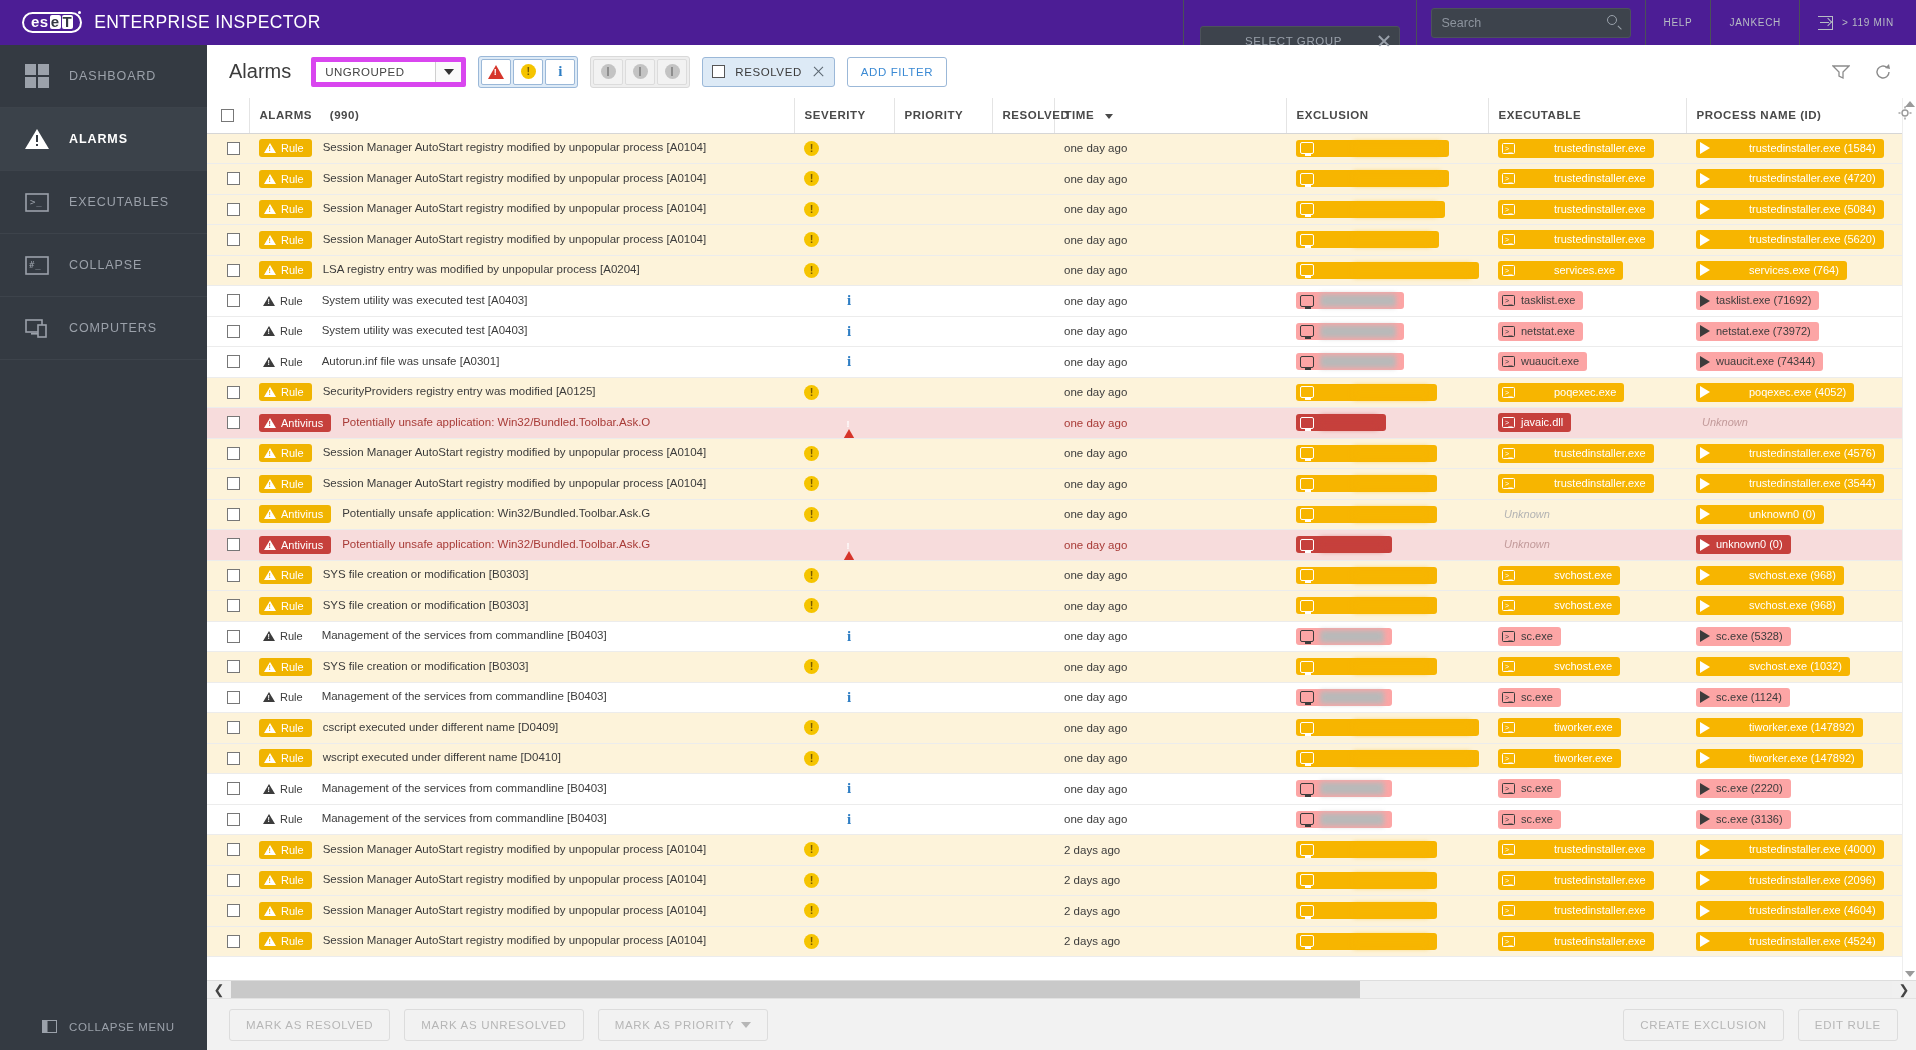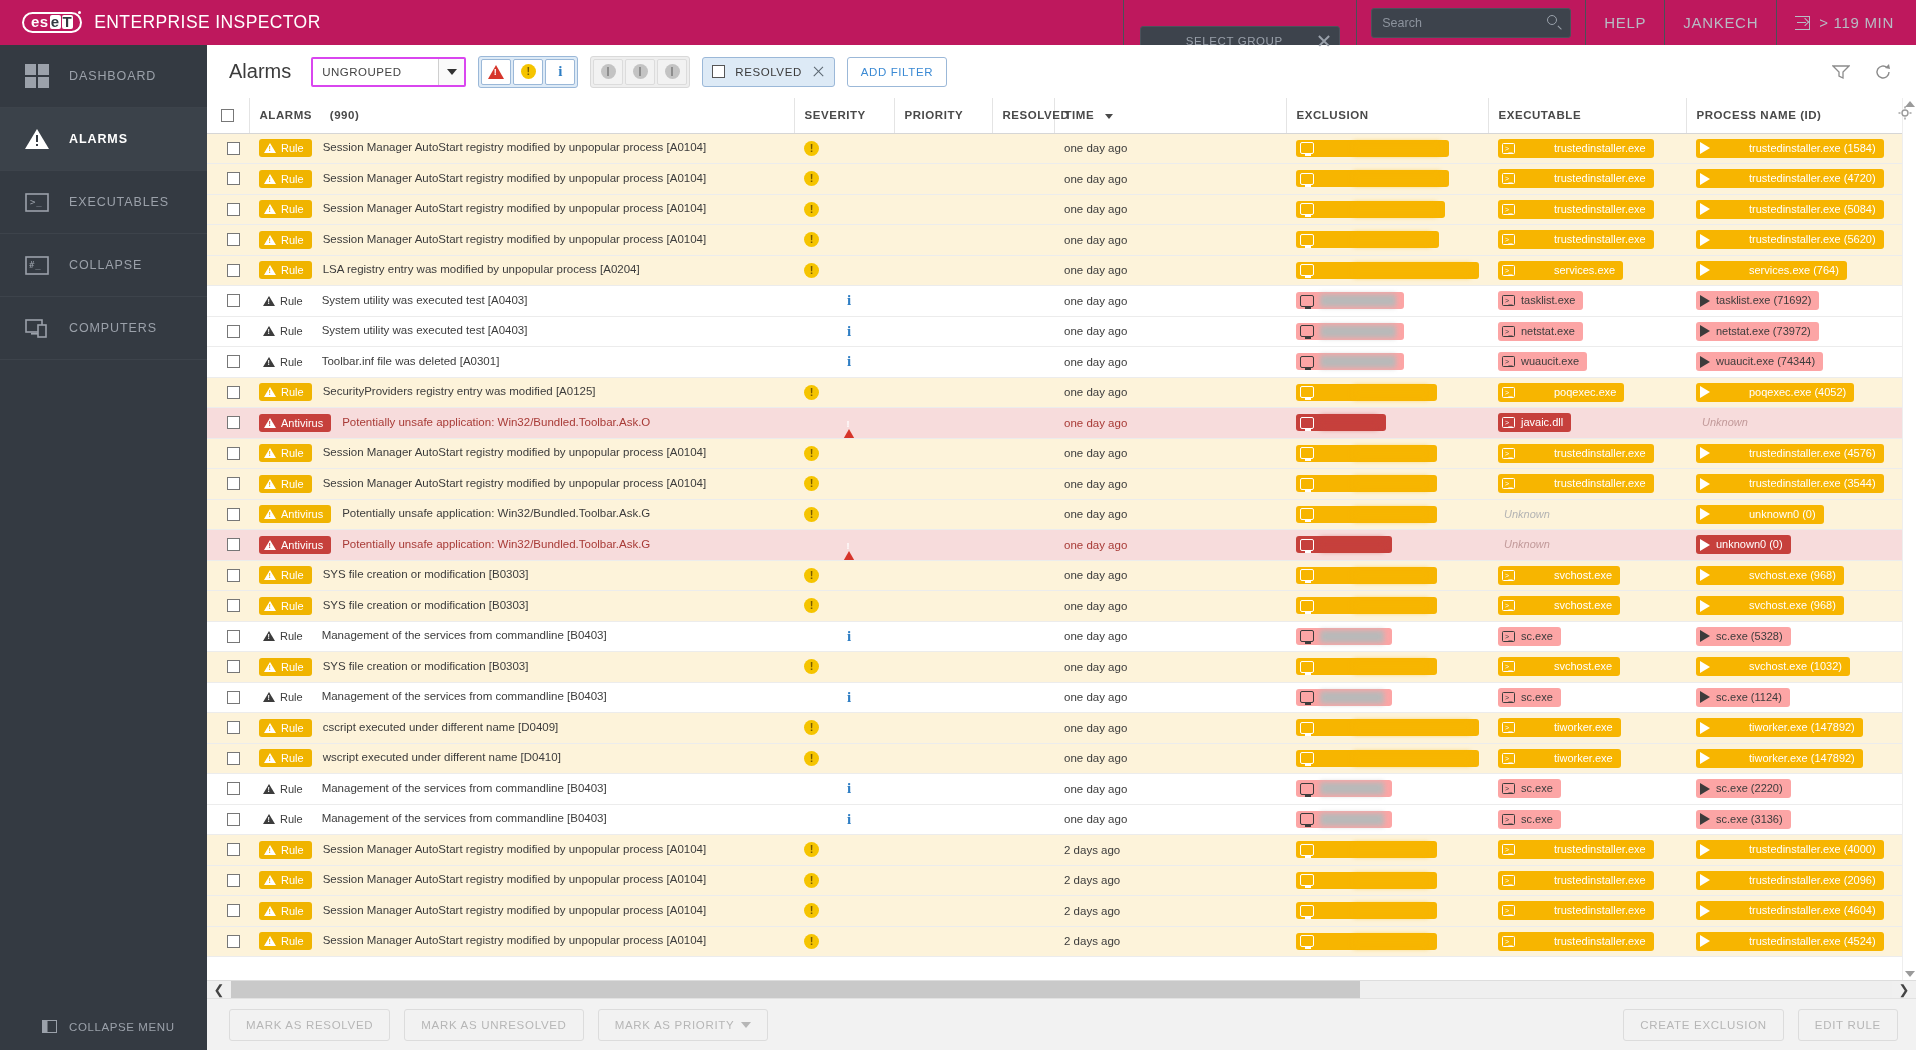--- a/index.html
+++ b/index.html
@@ -7,21 +7,21 @@
     width: 1916px; height: 1050px;
     font-family: "Liberation Sans", sans-serif;
     background: #ffffff;
     overflow: hidden;
   }
   body { display: flex; flex-direction: column; }
 
   
   .topbar {
     height: 45px; min-height: 45px;
-    background: #be185d;
+    background: #4c1d95;
     display: flex; align-items: stretch;
     color: #c5c9cf;
   }
   .brand { display: flex; align-items: center; padding: 0 0 0 22px; gap: 12px; }
   .eset-logo {
     border: 2px solid #ffffff; border-radius: 12px;
     padding: 1px 7px 2px 7px;
     display: flex; align-items: center; gap: 1px;
     position: relative;
   }
@@ -60,21 +60,21 @@
     flex: 1; background: transparent; border: none; outline: none;
     color: #c5c9cf; font-size: 12.5px; font-family: inherit;
   }
   .search-box input::placeholder { color: #8d949e; }
   .mag { width:15px; height:15px; position:relative; flex:0 0 15px;}
   .mag .circ { position:absolute; width:10px; height:10px; border:1.4px solid #9aa1ab; border-radius:50%; top:0; left:0;}
   .mag .hdl { position:absolute; width:5px; height:1.4px; background:#9aa1ab; transform:rotate(45deg); bottom:2px; right:0;}
 
   .topitem {
     display:flex; align-items:center; justify-content:center;
-    padding: 0 18px; font-size: 15px; letter-spacing: .7px; color:#b7bcc4; cursor:pointer;
+    padding: 0 18px; font-size: 10px; letter-spacing: .7px; color:#b7bcc4; cursor:pointer;
   }
   .topitem.session { gap: 9px; padding-right: 22px; }
   .logout-ico { width:15px; height:14px; border:1.4px solid #b7bcc4; position:relative; border-left:none;}
   .logout-ico::after{ content:''; position:absolute; left:2px; top:5px; width:9px; height:1.4px; background:#b7bcc4;}
   .logout-ico::before{ content:''; position:absolute; left:7px; top:2.2px; width:5px; height:5px; border-top:1.4px solid #b7bcc4; border-right:1.4px solid #b7bcc4; transform:rotate(45deg);}
 
   
   .shell { flex:1; display:flex; min-height:0; }
 
   
@@ -103,21 +103,21 @@
   
   .content { flex:1; display:flex; flex-direction:column; min-width:0; background:#ffffff; }
 
   .toolbar {
     height: 53px; min-height:53px; display:flex; align-items:center;
     padding: 0 18px 0 22px; gap: 12px; background:#ffffff;
   }
   .page-title { font-size:20px; color:#3c3c3c; font-weight:400; margin-right:8px; }
 
   .grp-select {
-    width: 155px; height: 30px; border:2px solid #d946ef; border-radius:2px;
+    width: 155px; height: 30px; border:5px solid #d946ef; border-radius:2px;
     display:flex; align-items:center; background:#fff;
   }
   .grp-select .val { flex:1; padding-left:9px; font-size:11.5px; color:#444; letter-spacing:.5px; }
   .grp-select .arrow {
     width: 26px; height:100%; border-left:1px solid #cfcfcf; display:flex; align-items:center; justify-content:center;
     background:#fafafa;
   }
   .caret-dn { width:0;height:0;border-left:5px solid transparent;border-right:5px solid transparent;border-top:6px solid #333; }
 
   .btn-group { display:flex; border:1px solid #9bb8d8; border-radius:3px; background:#ddeaf6; padding:2px; gap:2px; }
@@ -638,21 +638,21 @@
               <td><span class="pill g">
                   <span class="play-ico"></span>
                   <span>netstat.exe (73972)</span>
                 </span></td>
             </tr>
             <tr class="r-white">
               <td class="cb-col"><span class="rowcb"></span></td>
               <td><span class="tag plain">
                   <span class="tag-tri"></span>
                   <span>Rule</span>
-                </span><span class="alarm-name">Toolbar.inf file was deleted [A0301]</span></td>
+                </span><span class="alarm-name">Autorun.inf file was unsafe [A0301]</span></td>
               <td class="sev"><span class="info-i">i</span></td>
               <td></td>
               <td></td>
               <td class="time">one day ago</td>
               <td><span class="pill g">
                   <span class="mon-ico"></span>
                   <span class="blur-bar" style="width:76px"></span>
                 </span></td>
               <td><span class="pill g">
                   <span class="mini-box">&gt;_</span>

